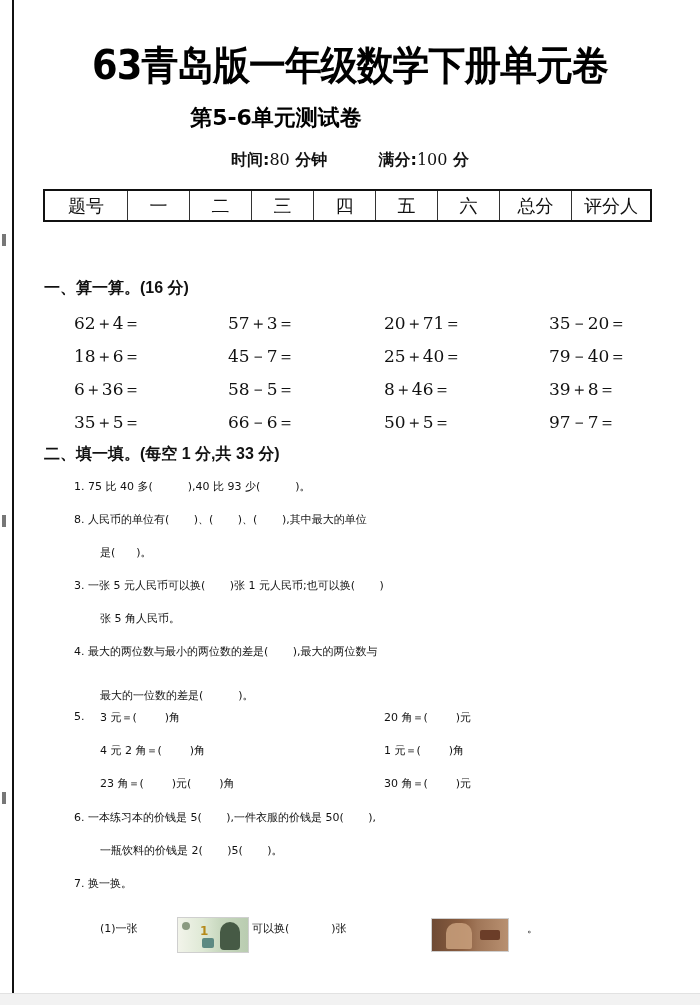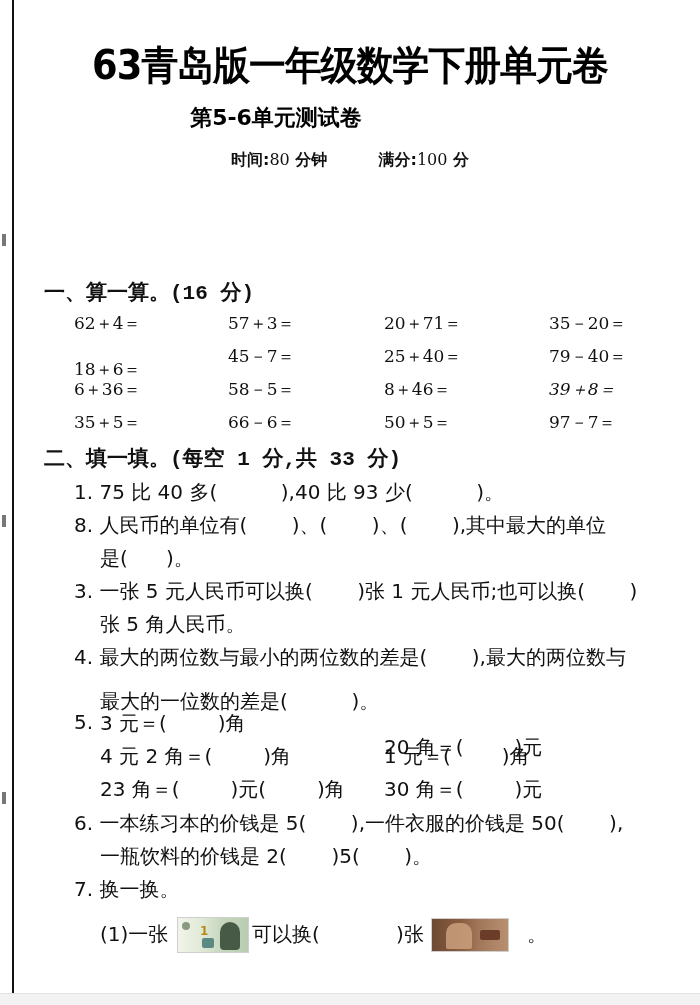--- a/index.html
+++ b/index.html
@@ -26,26 +26,26 @@
   }
   .meta .num { font-weight:normal; font-family:"DejaVu Serif", serif;text-align:right; }
   .meta .gap { display:inline-block; width:40px; }
   table.score {
     position:absolute; left:43px; top:189px; border-collapse:collapse;
     font-family:"DejaVu Sans", "Liberation Sans", sans-serif; font-size:18px;
     border:2px solid #111;
   }
   table.score td { border:1px solid #333; height:29px; text-align:center; padding:0; }
   .sec-head {
-    position:absolute; left:44px; font-family:Liberation Mono, monospace;
-    font-weight:bold; font-size:21px;
+    position:absolute; left:44px; font-family:Liberation Sans, sans-serif;
+    font-weight:bold; font-size:16px;
   }
   .calc { position:absolute; font-size:17px; }
   .line {
-    position:absolute; left:74px; font-size:20px; white-space:pre;
+    position:absolute; left:74px; font-size:11px; white-space:pre;
     font-family:"DejaVu Sans", "Liberation Sans", sans-serif;
   }
   .line.indent { left:100px; }
   .bank { position:absolute; border:1px solid #cfcfcf; }
   .yuan1 { left:177px; top:917px; width:70px; height:34px; background:linear-gradient(90deg,#f2f4ea 0%,#dfe9d6 35%,#c8d8bf 60%,#b9ccb0 100%); }
   .yuan1 .face { position:absolute; right:8px; top:4px; width:20px; height:28px; border-radius:10px 10px 4px 4px; background:#465a45; }
   .yuan1 .digit { position:absolute; left:22px; top:6px; font-size:12px; color:#b58a1a; font-weight:bold; font-family:"DejaVu Sans", sans-serif; }
   .yuan1 .emblem { position:absolute; left:4px; top:4px; width:8px; height:8px; border-radius:50%; background:#8a9a80; }
   .yuan1 .flower { position:absolute; left:24px; top:20px; width:12px; height:10px; background:#5c8a82; border-radius:2px; }
   .jiao1 { left:431px; top:918px; width:76px; height:32px; background:linear-gradient(90deg,#6e4a34 0%,#8b5e40 40%,#a07658 60%,#b89070 100%); }
@@ -64,58 +64,69 @@
 <div class="title">63青岛版一年级数学下册单元卷</div>
 <div class="subtitle">第5-6单元测试卷</div>
 <div class="meta">
   <span>时间:</span><span class="num">80</span> <span>分钟</span>
   <span class="gap"></span>
   <span>满分:</span><span class="num">100</span> <span>分</span>
 </div>
 
 <table class="score">
   <tbody>
+      <tr>
+    <td style="width:82px">题号</td>
+    <td style="width:61px">一</td>
+    <td style="width:61px">二</td>
+    <td style="width:61px">三</td>
+    <td style="width:61px">四</td>
+    <td style="width:61px">五</td>
+    <td style="width:61px">六</td>
+    <td style="width:71px">总分</td>
+    <td style="width:78px">评分人</td>
+  </tr>
 </tbody>
   </table>
 
 <div class="sec-head" style="top:278px;">一、算一算。(16 分)</div>
 
 <div class="calc" style="left:74px;top:312px;">62＋4＝</div>
 <div class="calc" style="left:228px;top:312px;">57＋3＝</div>
 <div class="calc" style="left:384px;top:312px;">20＋71＝</div>
 <div class="calc" style="left:549px;top:312px;">35－20＝</div>
 
-<div class="calc" style="left:74px;top:345px;margin-top:13px;">18＋6＝</div>
+<div class="calc" style="left:74px;top:345px;">18＋6＝</div>
 <div class="calc" style="left:228px;top:345px;">45－7＝</div>
 <div class="calc" style="left:384px;top:345px;">25＋40＝</div>
 <div class="calc" style="left:549px;top:345px;">79－40＝</div>
 
 <div class="calc" style="left:74px;top:378px;">6＋36＝</div>
 <div class="calc" style="left:228px;top:378px;">58－5＝</div>
 <div class="calc" style="left:384px;top:378px;">8＋46＝</div>
-<div class="calc" style="left:549px;top:378px;font-style:italic;">39＋8＝</div>
+<div class="calc" style="left:549px;top:378px;">39＋8＝</div>
 
 <div class="calc" style="left:74px;top:411px;">35＋5＝</div>
 <div class="calc" style="left:228px;top:411px;">66－6＝</div>
 <div class="calc" style="left:384px;top:411px;">50＋5＝</div>
 <div class="calc" style="left:549px;top:411px;">97－7＝</div>
 
 <div class="sec-head" style="top:444px;">二、填一填。(每空 1 分,共 33 分)</div>
 
 <div class="line" style="top:479px;">1. 75 比 40 多(          ),40 比 93 少(          )。</div>
 <div class="line" style="top:512px;">8. 人民币的单位有(       )、(       )、(       ),其中最大的单位</div>
 <div class="line indent" style="top:545px;">是(      )。</div>
 <div class="line" style="top:578px;">3. 一张 5 元人民币可以换(       )张 1 元人民币;也可以换(       )</div>
 <div class="line indent" style="top:611px;">张 5 角人民币。</div>
 <div class="line" style="top:644px;">4. 最大的两位数与最小的两位数的差是(       ),最大的两位数与</div>
 <div class="line indent" style="top:677px;margin-top:11px;">最大的一位数的差是(          )。</div>
 
 <div class="line" style="top:710px;">5.</div>
 <div class="line indent" style="top:710px;">3 元＝(        )角</div>
-<div class="line" style="left:384px;top:710px;margin-top:24px;">20 角＝(        )元</div>
+<div class="line" style="left:384px;top:710px;">20 角＝(        )元</div>
 <div class="line indent" style="top:743px;">4 元 2 角＝(        )角</div>
 <div class="line" style="left:384px;top:743px;">1 元＝(        )角</div>
 <div class="line indent" style="top:776px;">23 角＝(        )元(        )角</div>
 <div class="line" style="left:384px;top:776px;">30 角＝(        )元</div>
 
 <div class="line" style="top:810px;">6. 一本练习本的价钱是 5(       ),一件衣服的价钱是 50(       ),</div>
 <div class="line indent" style="top:843px;">一瓶饮料的价钱是 2(       )5(       )。</div>
 <div class="line" style="top:876px;">7. 换一换。</div>
 
 <div class="line indent" style="top:921px;">(1)一张</div>

